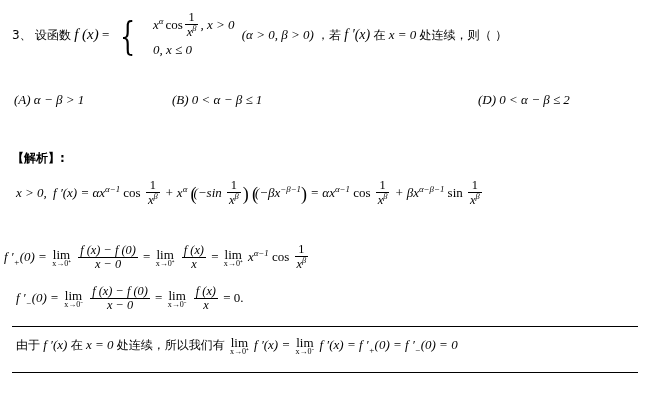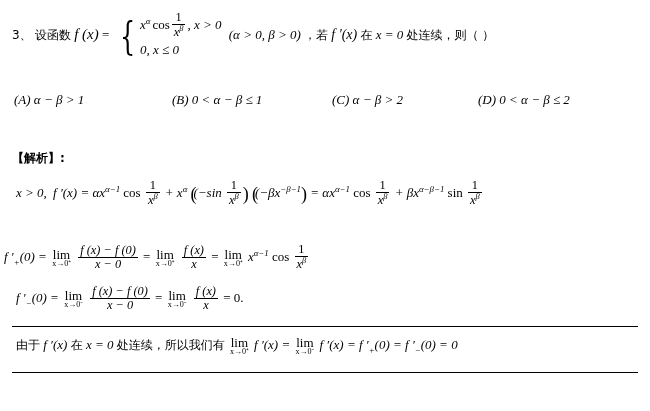--- a/index.html
+++ b/index.html
@@ -73,20 +73,21 @@
     vertical-align: middle;
     font-family: "DejaVu Serif", serif;
     transform: scaleX(0.6);
     position: relative;
     top: -1px;
   }
   .cases {
     display: inline-block;
     vertical-align: middle;
     line-height: 1.6;
+    margin-left: 13px;
   }
   .cases .row { display: block; white-space: nowrap; }
   .cases .row.center { text-align: left; padding-right: 30px; }
 
   .hr {
     position: absolute;
     left: 12px;
     width: 626px;
     border-top: 1px solid #000;
     height: 0;
@@ -111,23 +112,20 @@
     <span class="cn">在</span>
     <span class="mi">x = 0</span>
     <span class="cn">处连续，则（   ）</span>
   </div>
 
   <div class="line" style="left:14px; top:92px;">
     <span class="mi">(A) α − β &gt; 1</span>
   </div>
   <div class="line" style="left:172px; top:92px;">
     <span class="mi">(B) 0 &lt; α − β ≤ 1</span>
-  </div>
-  <div class="line" style="left:332px; top:92px;">
-    <span class="mi">(C) α − β &gt; 2</span>
   </div>
   <div class="line" style="left:478px; top:92px;">
     <span class="mi">(D) 0 &lt; α − β ≤ 2</span>
   </div>
 
 
   <div class="line" style="left:12px; top:150px;">
     <span class="cn bold">【解析】:</span>
   </div>
 

